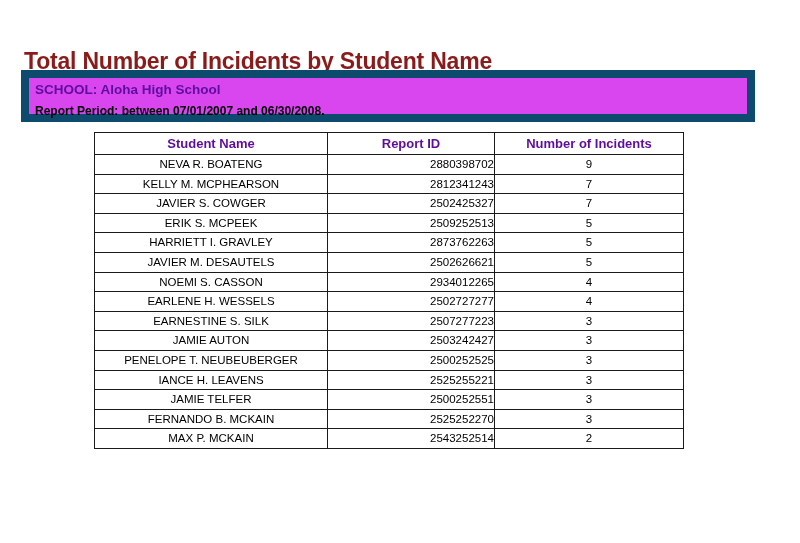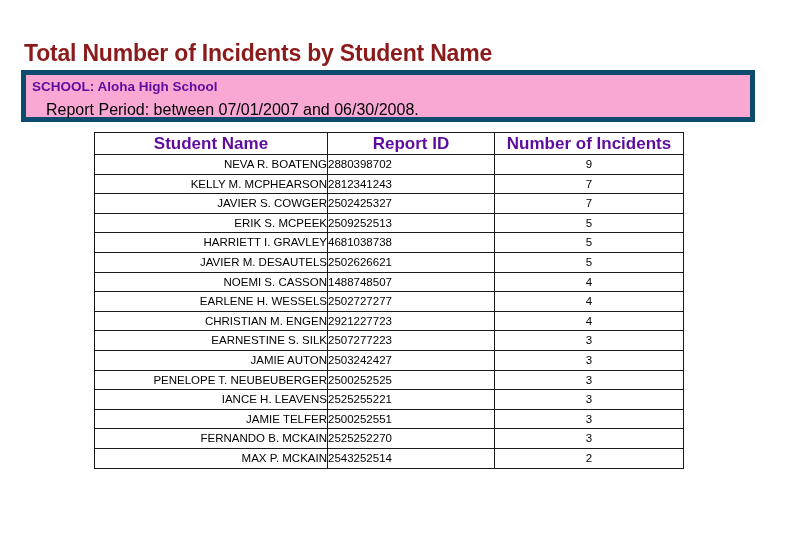--- a/index.html
+++ b/index.html
@@ -18,54 +18,54 @@
     position: relative;
     width: 800px;
     height: 543px;
     background: #ffffff;
   }
 
   
   .report-title {
     position: absolute;
     left: 24px;
-    top: 40px;
+    top: 48px;
     font-size: 23px;
     font-weight: bold;
     color: #8B1A1A;
     letter-spacing: -0.2px;
     white-space: nowrap;
   }
 
   
   .header-box {
     position: absolute;
     left: 21px;
     top: 70px;
     width: 734px;
     height: 52px;
-    border: 5px solid #0c4a6e;
+    border: 8px solid #0c4a6e;
     box-sizing: border-box;
-    background: #f9a8d4;
+    background: #d946ef;
   }
   .school-line {
     position: absolute;
     left: 6px;
     top: 4px;
     font-size: 13.5px;
     font-weight: bold;
     color: #5E0C9E;
     white-space: nowrap;
   }
   .period-line {
     position: absolute;
-    left: 20px;
+    left: 6px;
     top: 26px;
-    font-size: 16px;
-    font-weight: normal;
+    font-size: 12px;
+    font-weight: bold;
     color: #000000;
     white-space: nowrap;
   }
 
   
   .table-wrap {
     position: absolute;
     left: 94px;
     top: 132px;
     width: 589px;
@@ -87,33 +87,33 @@
     height: 18.6px;
     font-size: 11.5px;
     line-height: 18.6px;
     vertical-align: middle;
     overflow: hidden;
     white-space: nowrap;
   }
   table.report thead th {
     height: 21px;
     line-height: 21px;
-    font-size: 17px;
+    font-size: 13px;
     font-weight: bold;
     color: #5E0C9E;
     text-align: center;
     margin-top: 40px;
   }
   td.cell-name {
+    text-align: center;
+    padding-left: 4px;
+    color: #000000;
+  }
+  td.cell-id {
     text-align: right;
-    padding-left: 4px;
-    color: #000000;
-  }
-  td.cell-id {
-    text-align: left;
     color: #000000;
   }
   td.cell-count {
     text-align: center;
     color: #000000;
   }
 </style>
 </head>
 <body>
 
@@ -156,44 +156,39 @@
             <td class="cell-id">2502425327</td>
             <td class="cell-count">7</td>
           </tr>
           <tr>
             <td class="cell-name">ERIK S. MCPEEK</td>
             <td class="cell-id">2509252513</td>
             <td class="cell-count">5</td>
           </tr>
           <tr>
             <td class="cell-name">HARRIETT I. GRAVLEY</td>
-            <td class="cell-id">4681038738</td>
+            <td class="cell-id">2873762263</td>
             <td class="cell-count">5</td>
           </tr>
           <tr>
             <td class="cell-name">JAVIER M. DESAUTELS</td>
             <td class="cell-id">2502626621</td>
             <td class="cell-count">5</td>
           </tr>
           <tr>
             <td class="cell-name">NOEMI S. CASSON</td>
-            <td class="cell-id">1488748507</td>
+            <td class="cell-id">2934012265</td>
             <td class="cell-count">4</td>
           </tr>
           <tr>
             <td class="cell-name">EARLENE H. WESSELS</td>
             <td class="cell-id">2502727277</td>
             <td class="cell-count">4</td>
           </tr>
           <tr>
-            <td class="cell-name">CHRISTIAN M. ENGEN</td>
-            <td class="cell-id">2921227723</td>
-            <td class="cell-count">4</td>
-          </tr>
-          <tr>
             <td class="cell-name">EARNESTINE S. SILK</td>
             <td class="cell-id">2507277223</td>
             <td class="cell-count">3</td>
           </tr>
           <tr>
             <td class="cell-name">JAMIE AUTON</td>
             <td class="cell-id">2503242427</td>
             <td class="cell-count">3</td>
           </tr>
           <tr>

